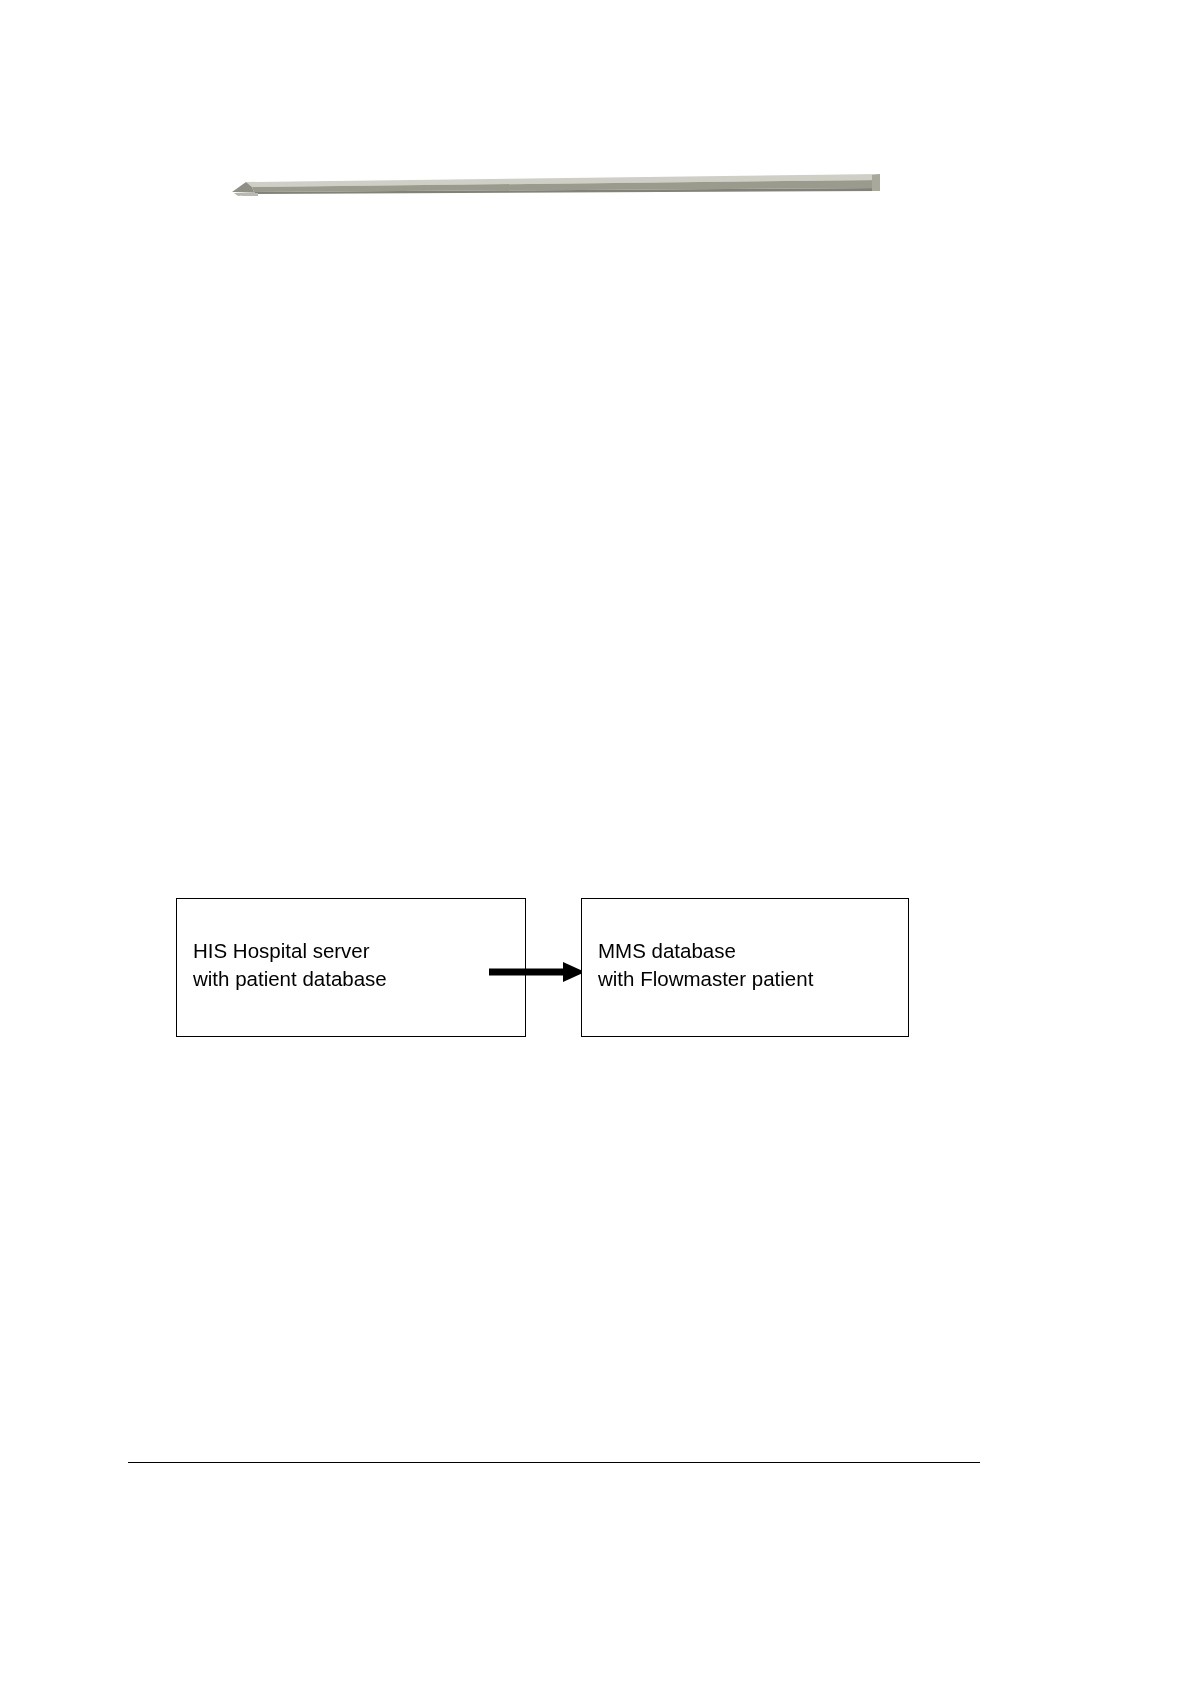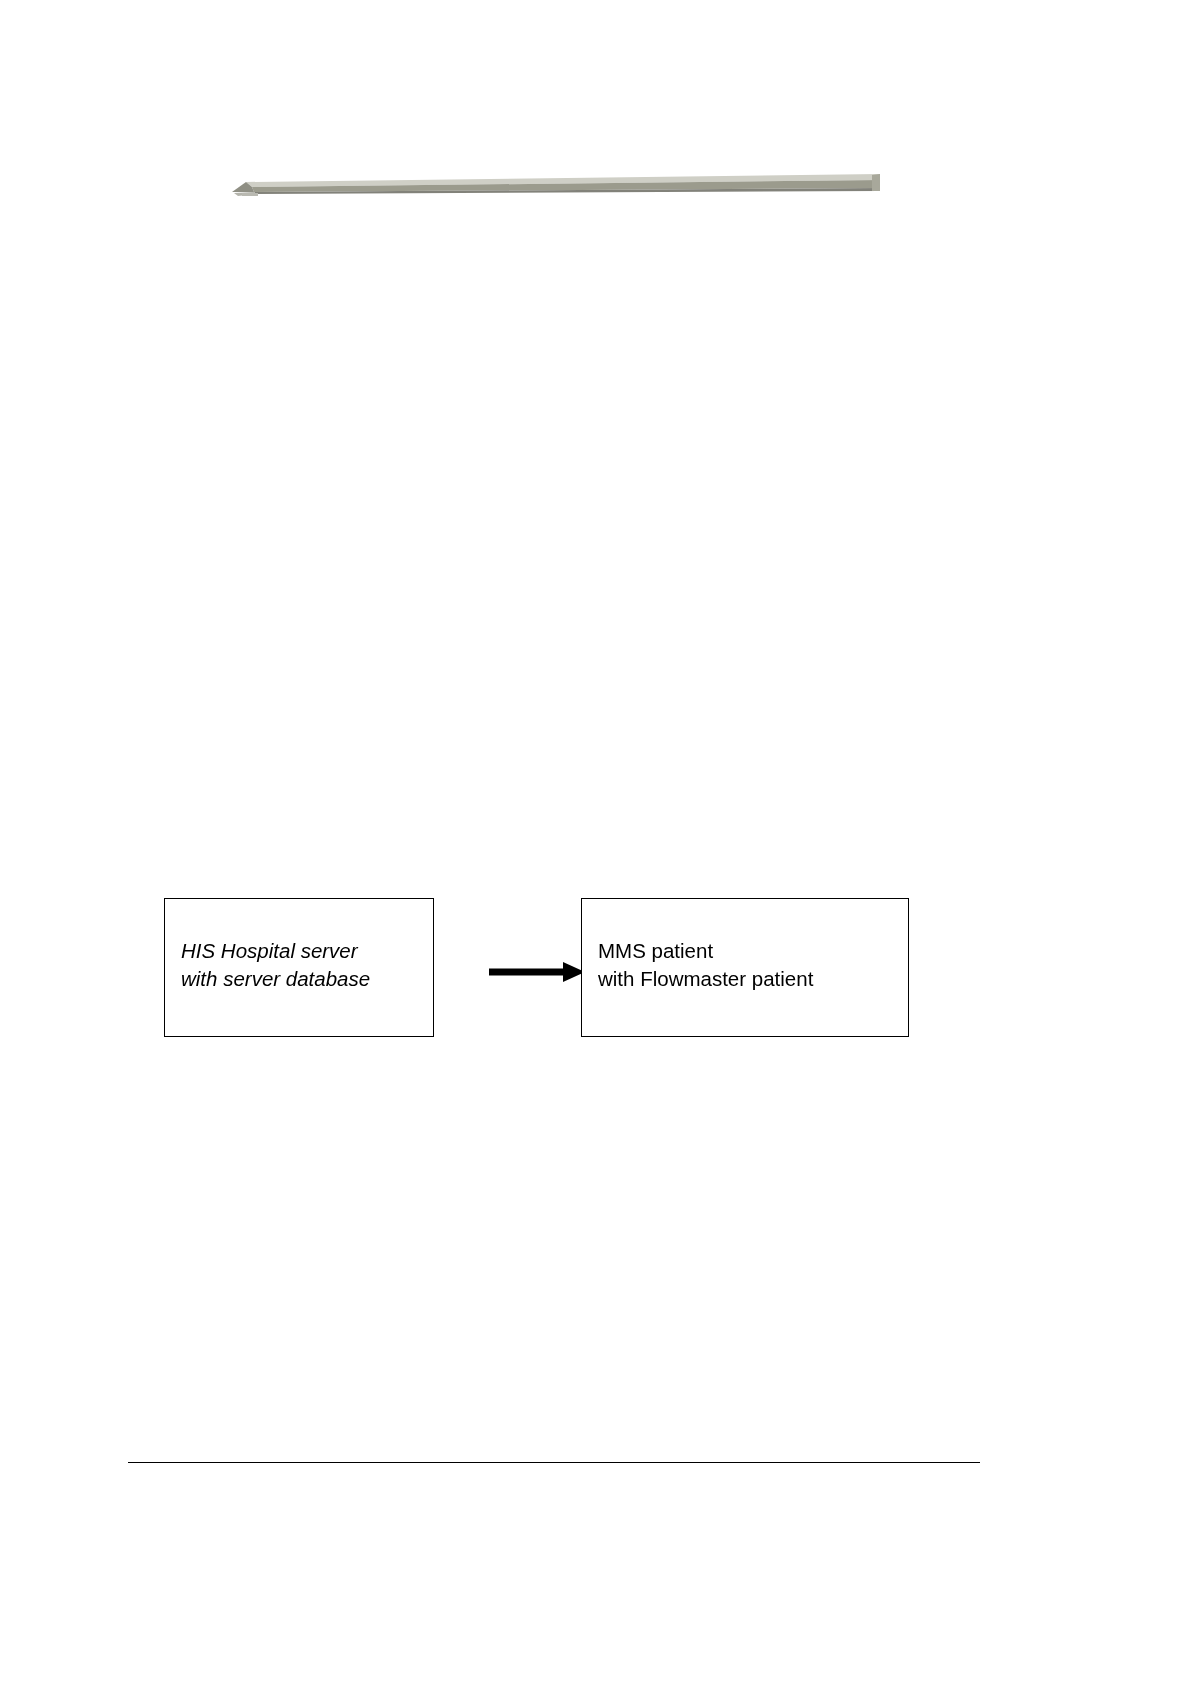--- a/index.html
+++ b/index.html
@@ -38,23 +38,22 @@
   }
   .flow-box {
     position: absolute;
     top: 0;
     height: 139px;
     box-sizing: border-box;
     border: 1.5px solid #000000;
     background: #ffffff;
   }
   #box-his {
-    left: 0px;
-    width: 270px;
-    font-style: italic;
+    left: 12px;
+    width: 350px;
   }
   #box-mms {
     left: 417px;
     width: 328px;
   }
   .flow-box-text {
     position: absolute;
     left: 16px;
     top: 38px;
     font-size: 20.5px;
@@ -106,34 +105,34 @@
 
       <polygon points="640,3 648,2 648,19 640,19" fill="#a8a89b"></polygon>
     </svg>
   </div>
 
   <div id="flow-diagram">
 
     <div id="box-his" class="flow-box">
       <div class="flow-box-text">
         <span class="line">HIS Hospital server</span>
-        <span class="line">with server database</span>
+        <span class="line">with patient database</span>
       </div>
     </div>
 
     <div id="flow-arrow">
       <svg width="96" height="28" viewBox="0 0 96 28">
         <line x1="0" y1="14" x2="76" y2="14" stroke="#000000" stroke-width="7"></line>
         <polygon points="74,4 96,14 74,24" fill="#000000"></polygon>
       </svg>
     </div>
 
     <div id="box-mms" class="flow-box">
       <div class="flow-box-text">
-        <span class="line">MMS patient</span>
+        <span class="line">MMS database</span>
         <span class="line">with Flowmaster patient</span>
       </div>
     </div>
 
   </div>
 
   <div id="footer-rule"></div>
 
 </div>
 

